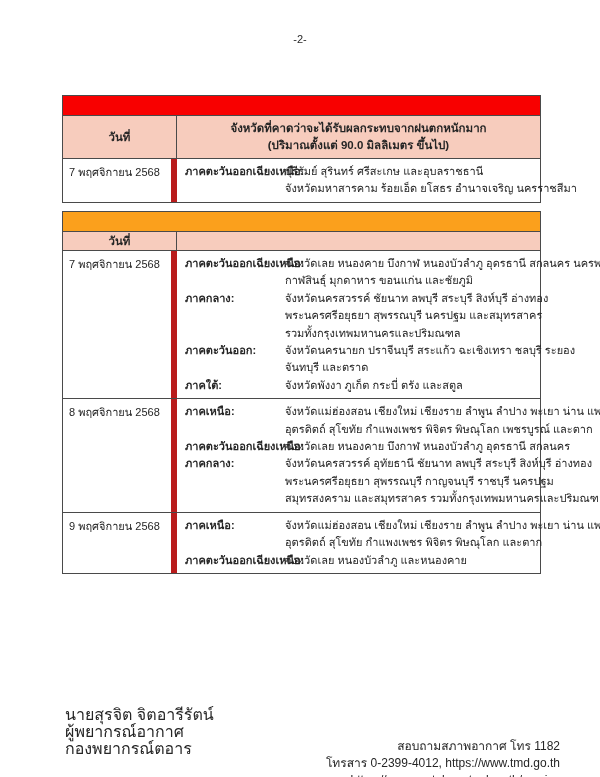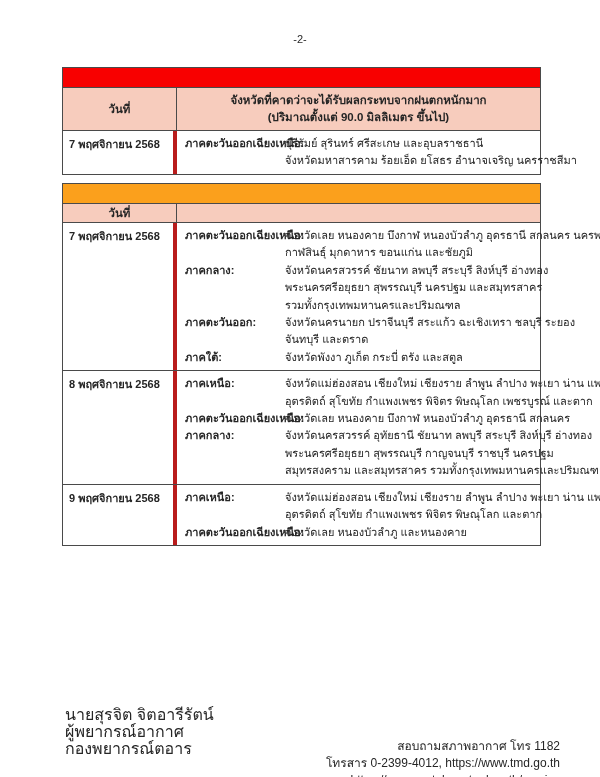--- a/index.html
+++ b/index.html
@@ -1,30 +1,30 @@
 <!DOCTYPE html>
 <html><head>
 <meta charset="utf-8">
 <style>
   html,body{margin:0;padding:0;background:#ffffff;}
   .page{
     position:relative;width:600px;height:777px;background:#ffffff;overflow:hidden;
     font-family:"Liberation Sans","DejaVu Sans",sans-serif;color:#252525;
   }
   .page-num{position:absolute;top:33px;left:0;right:0;text-align:center;font-size:11px;color:#2a2a2a;}
-  .wtable{position:absolute;left:62px;width:477px;border:1px solid #4a4a4a;background:#fff;}
+  .wtable{position:absolute;left:62px;width:477px;border:1px solid #4a4a4a;background:#fff;margin-top:28px;}
   .t1{top:67px;}
   .t2{top:183px;}
   .colorbar{height:19px;border-bottom:1px solid #4a4a4a;}
   .thead{display:grid;grid-template-columns:114px 1fr;border-bottom:1px solid #4a4a4a;}
   .th-date{display:flex;align-items:center;justify-content:center;font-weight:bold;font-size:11.5px;border-right:1px solid #4a4a4a;}
   .th-title{padding:4px 4px;text-align:center;font-weight:bold;font-size:11.5px;line-height:17px;}
   .trow{display:grid;grid-template-columns:114px 1fr;}
   .trow + .trow{border-top:1px solid #4a4a4a;}
-  .cell-date{padding:4px 20px 2px 6px;font-weight:bold;font-size:11px;white-space:nowrap;border-right:4px solid #b91c1c;}
+  .cell-date{padding:4px 20px 2px 6px;font-weight:normal;font-size:11px;white-space:nowrap;border-right:6px solid #b91c1c;}
   .cell-content{padding:4px 6px 4px 8px;}
   .region{display:grid;grid-template-columns:100px 1fr;font-size:11px;line-height:17.4px;}
   .rlabel{grid-column:1;grid-row:1;font-weight:bold;white-space:nowrap;}
   .pline{grid-column:2;white-space:nowrap;}
   .footer-left{position:absolute;left:65px;top:707px;font-size:16px;line-height:16.8px;}
   .footer-right{position:absolute;right:40px;top:702px;font-size:12px;line-height:16.8px;text-align:right;margin-top:36px;}
 </style>
 </head>
 <body>
 

